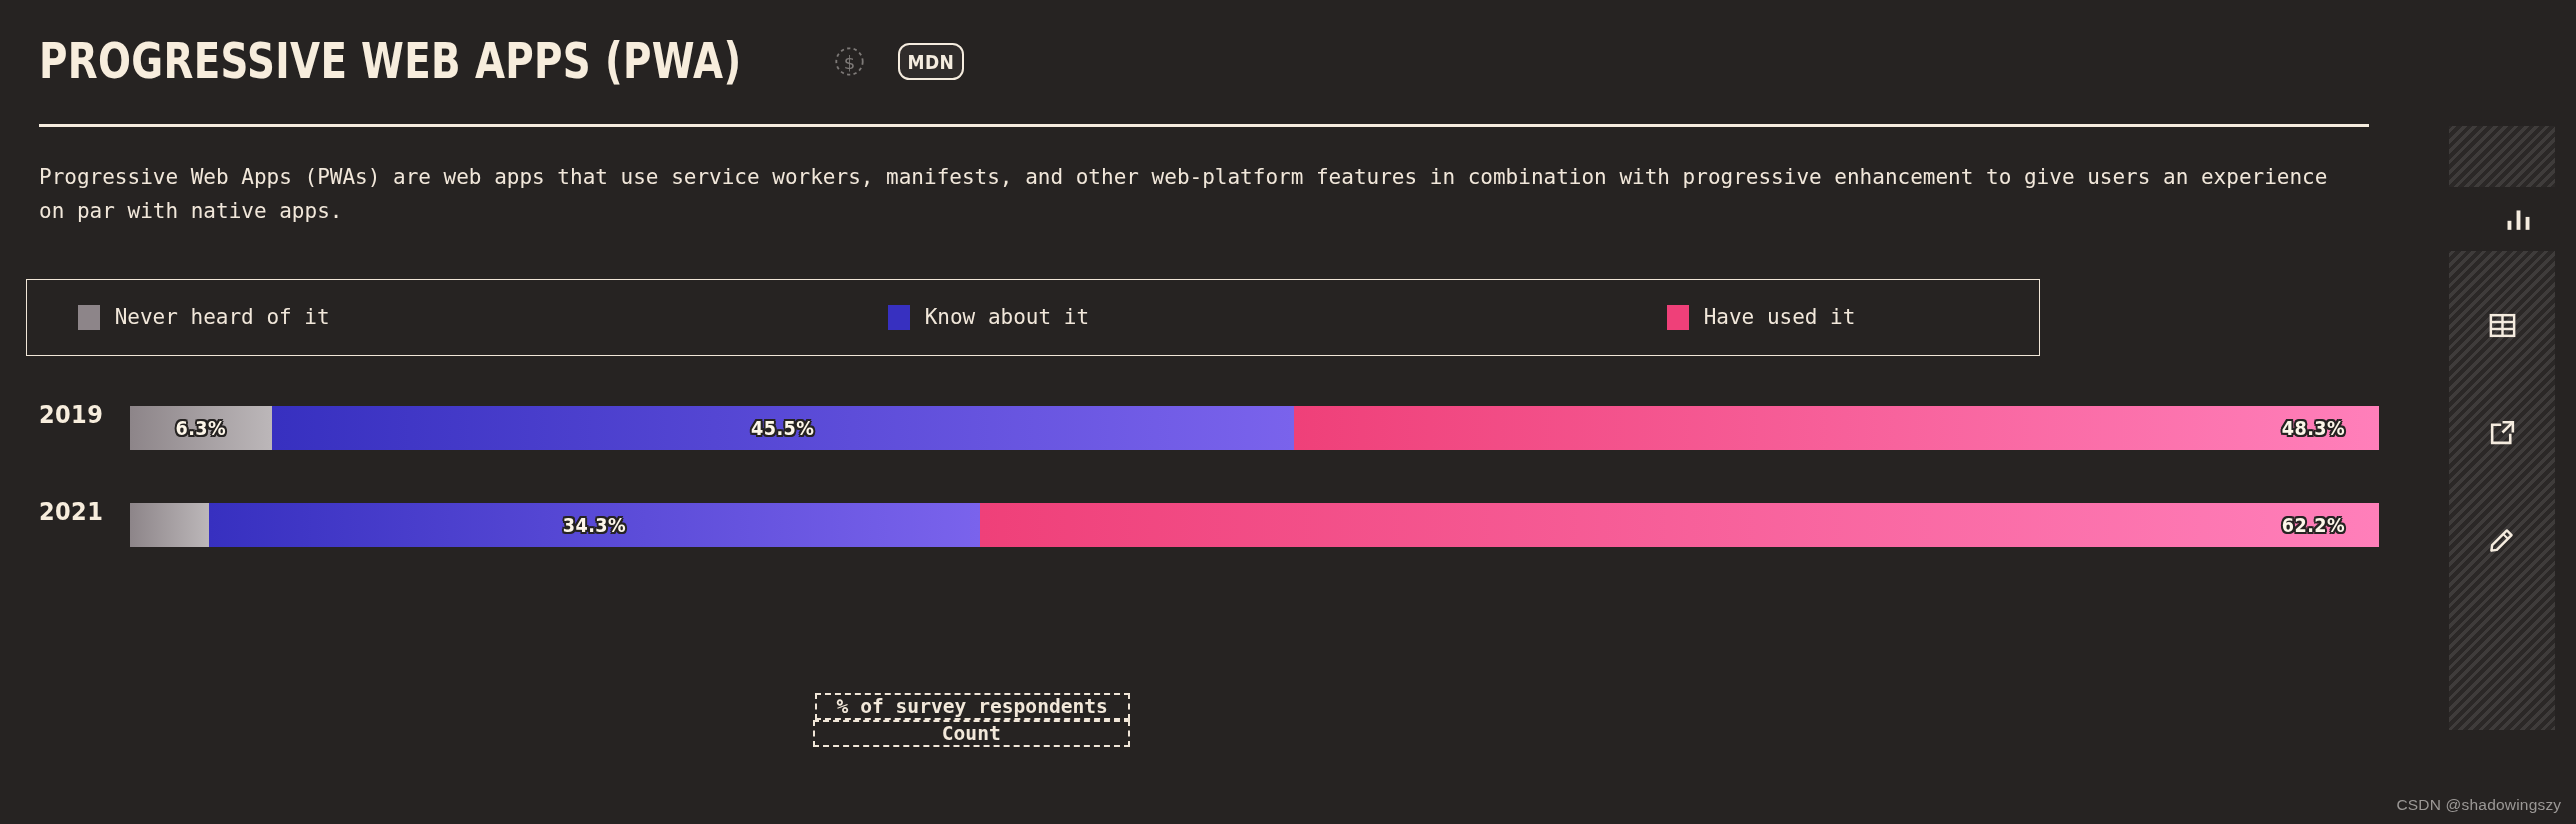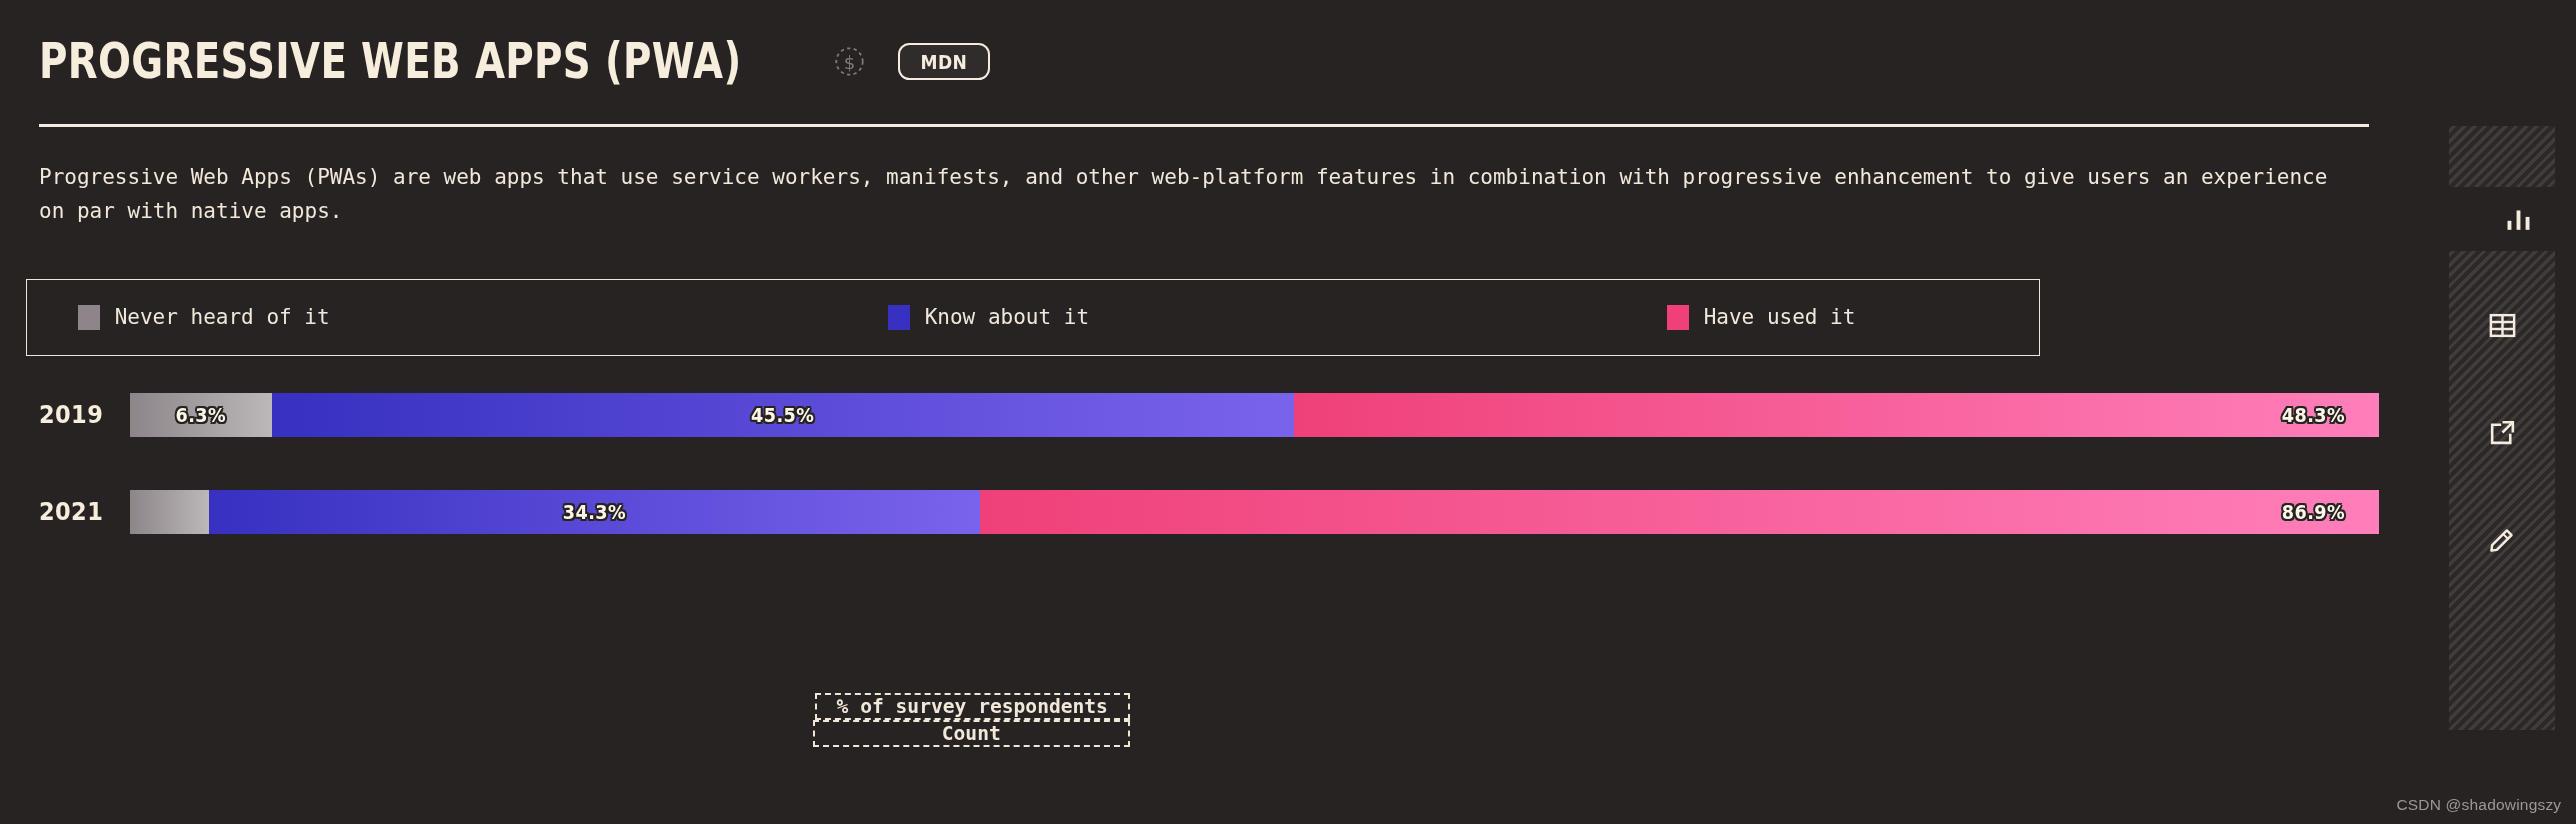--- a/index.html
+++ b/index.html
@@ -53,21 +53,21 @@
     margin-left: -16.3px;
     flex: 0 0 auto;
     display: block;
   }
 
   .mdn-pill {
     margin-left: 19.6px;
     flex: 0 0 auto;
     height: 37px;
     min-width: 64px;
-    padding: 0 21px;
+    padding: 0 8px;
     border: 2px solid #f5ecdf;
     border-radius: 11.4px;
     background: #302c2b;
     color: #f5ecdf;
     font-family: "DejaVu Sans Condensed", "Liberation Sans Narrow", "Liberation Sans", sans-serif;
     font-weight: 700;
     font-size: 19px;
     letter-spacing: 0.4px;
     display: flex;
     align-items: center;
@@ -156,21 +156,21 @@
     font-family: "DejaVu Sans Condensed", "Liberation Sans Narrow", "Liberation Sans", sans-serif;
     font-weight: 700;
     font-size: 25px;
     color: #f7eddd;
     letter-spacing: 0.4px;
   }
 
   .bar-track {
     position: absolute;
     left: 130px;
-    top: 0;
+    top: 13px;
     right: 0;
     height: 44px;
     display: flex;
     overflow: hidden;
   }
 
   .bar-seg {
     height: 100%;
     position: relative;
     display: flex;
@@ -350,21 +350,21 @@
   <div class="bar-row">
     <div class="bar-year">2021</div>
     <div class="bar-track">
       <div class="bar-seg seg-gray" style="width:3.5%">
         
       </div>
       <div class="bar-seg seg-blue" style="width:34.3%">
         <span class="seg-label pos-center">34.3%</span>
       </div>
       <div class="bar-seg seg-pink" style="width:62.2%">
-        <span class="seg-label pos-right">86.9%</span>
+        <span class="seg-label pos-right">62.2%</span>
       </div>
     </div>
   </div>
 
 </div>
 
 <div class="tabs">
   <div class="tab">% of survey respondents</div>
   <div class="tab">Count</div>
 </div>

